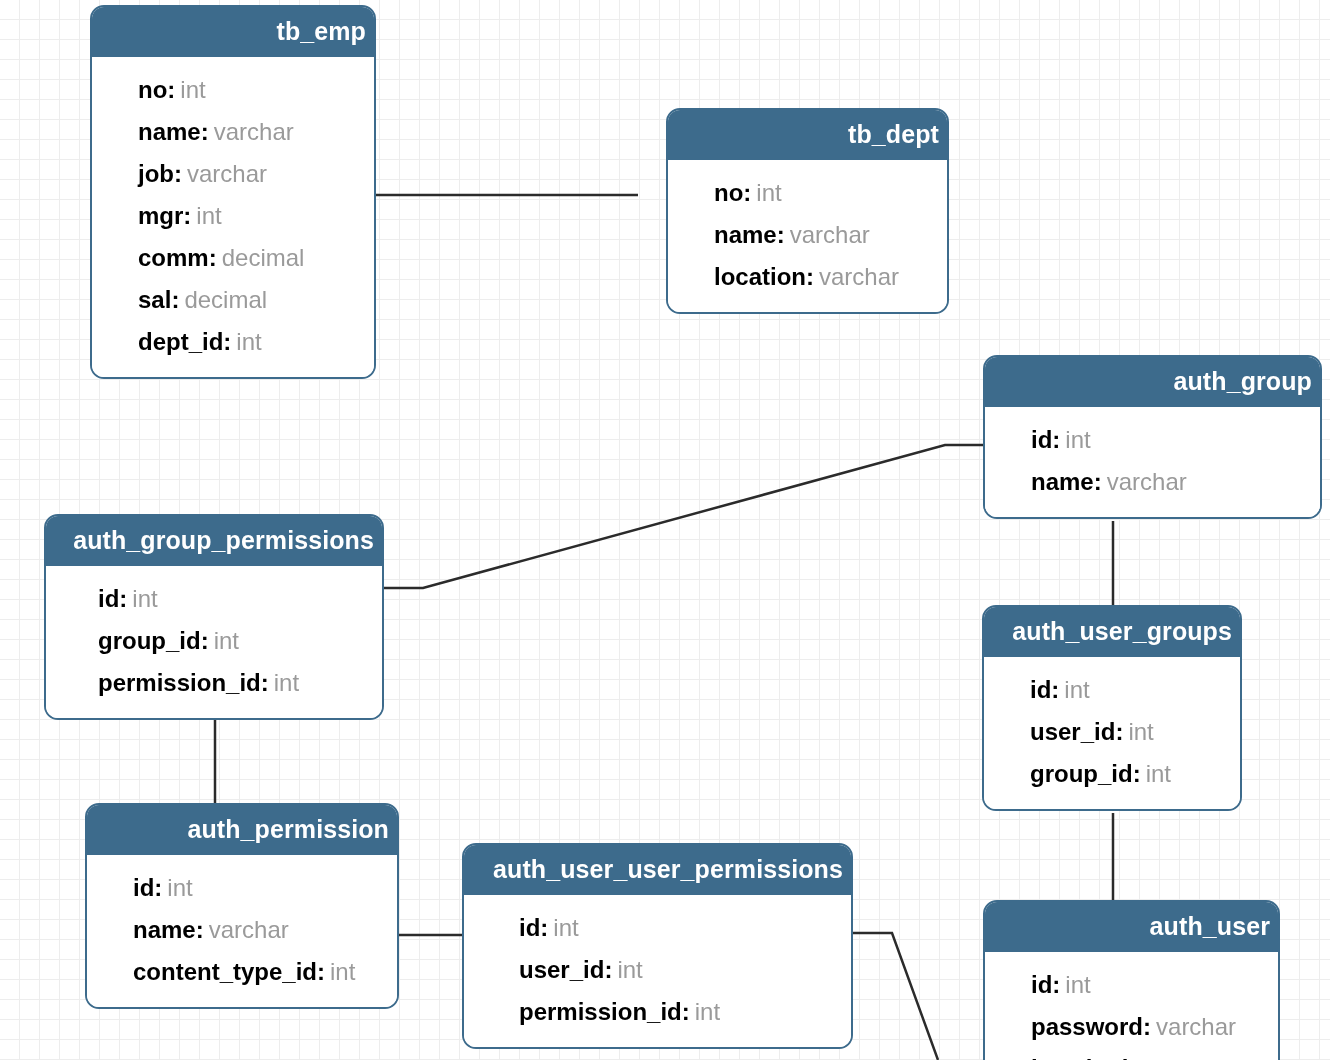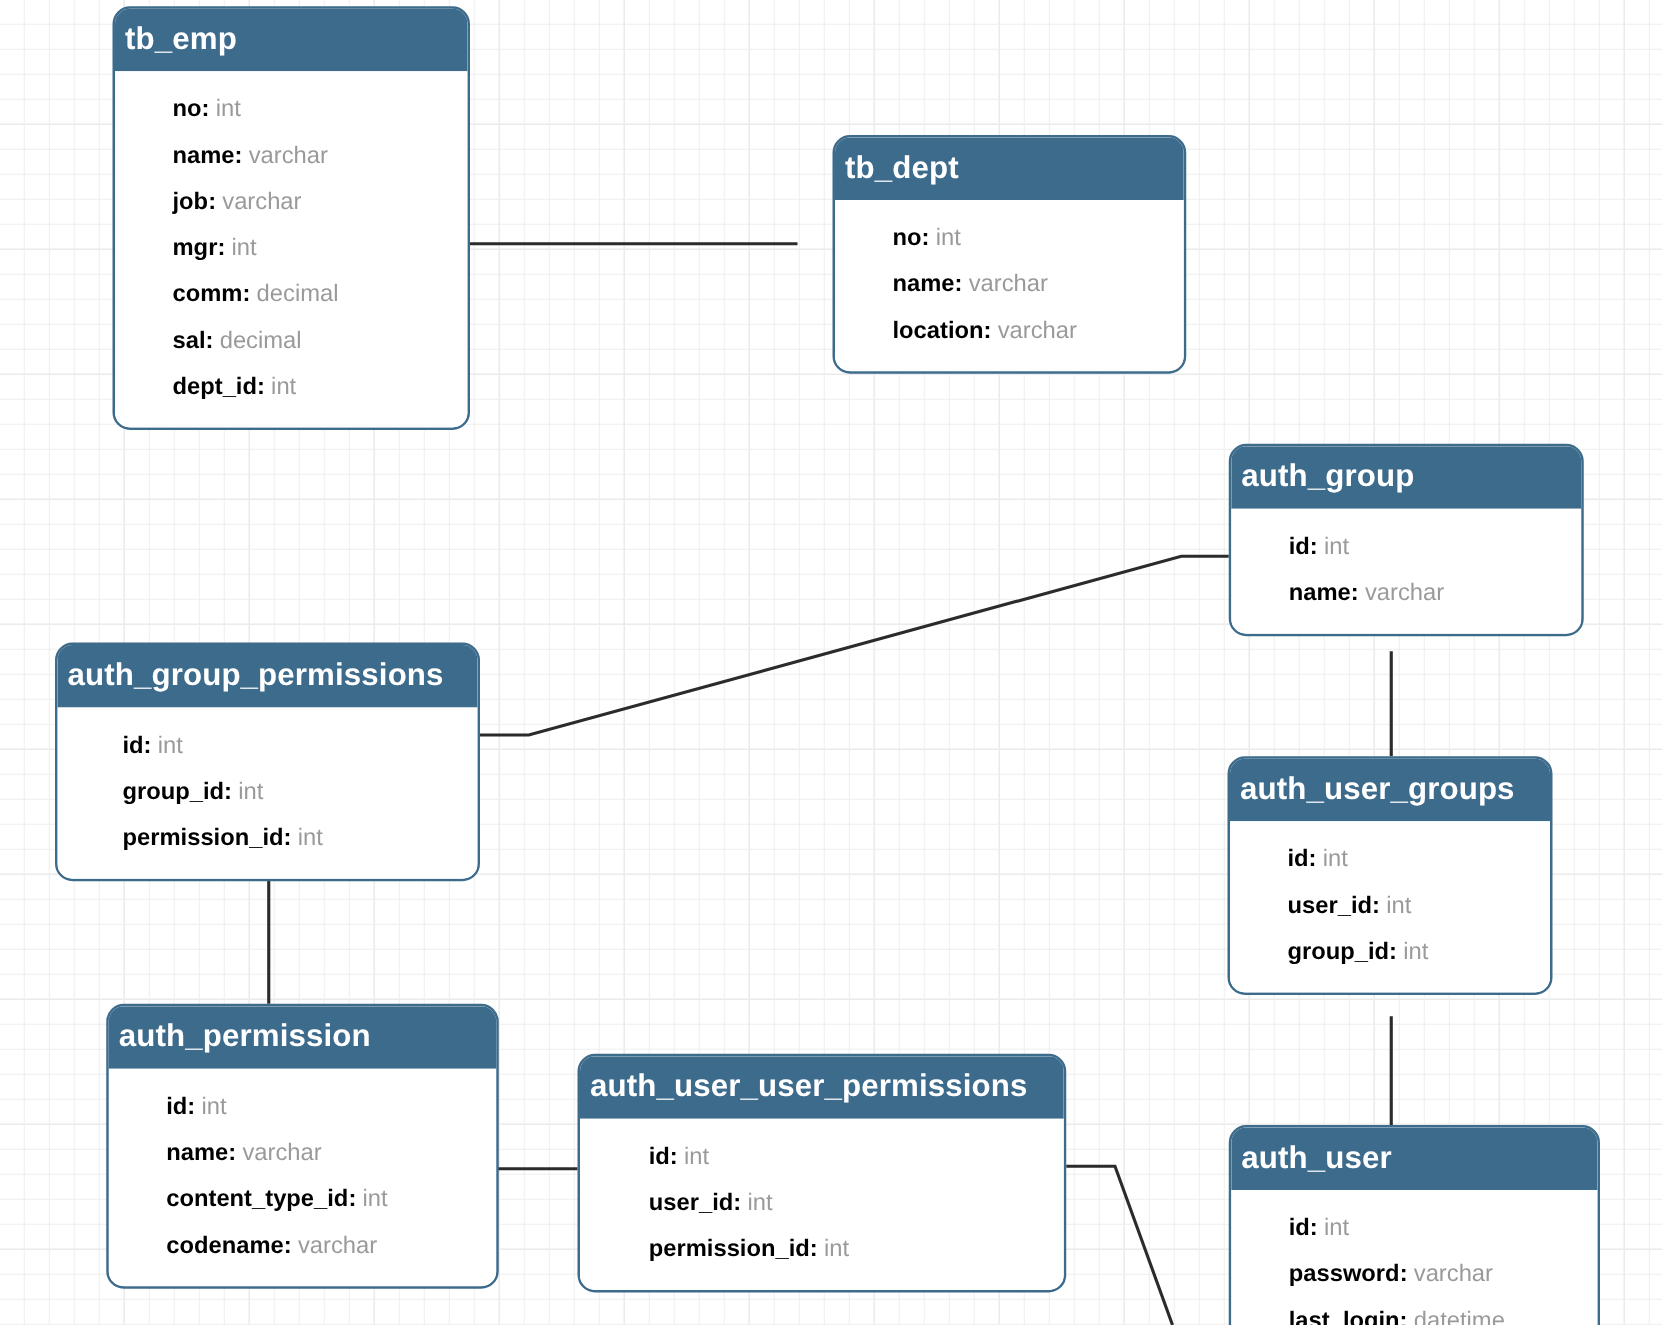--- a/index.html
+++ b/index.html
@@ -48,34 +48,34 @@
     background: #ffffff;
     box-sizing: border-box;
     overflow: hidden;
   }
 
   .entity-header {
     background: #3d6b8c;
     color: #ffffff;
     font-size: 25px;
     font-weight: bold;
-    text-align: left;
+    text-align: right;
     padding: 11px 8px 13px 8px;
     line-height: 1.05;
     letter-spacing: 0.1px;
     white-space: nowrap;
   }
 
   .entity-body {
     background: #ffffff;
     padding: 12px 0 14px 0;
   }
 
   .field-row {
-    font-size: 19px;
+    font-size: 24px;
     line-height: 1.0;
     padding: 9px 14px 9px 46px;
     white-space: nowrap;
     color: #000000;
   }
 
   .field-name {
     color: #000000;
     font-weight: bold;
   }
@@ -123,21 +123,21 @@
       </div>
     </div>
     <div class="entity" style="left: 638px; top: 108px; width: 283px; margin-left: 28px;">
       <div class="entity-header">tb_dept</div>
       <div class="entity-body">
         <div class="field-row"><span class="field-name">no</span><span class="field-colon">:</span><span class="field-type">int</span></div>
         <div class="field-row"><span class="field-name">name</span><span class="field-colon">:</span><span class="field-type">varchar</span></div>
         <div class="field-row"><span class="field-name">location</span><span class="field-colon">:</span><span class="field-type">varchar</span></div>
       </div>
     </div>
-    <div class="entity" style="left: 983px; top: 355px; width: 284px;">
+    <div class="entity" style="left: 983px; top: 355px; width: 339px;">
       <div class="entity-header">auth_group</div>
       <div class="entity-body">
         <div class="field-row"><span class="field-name">id</span><span class="field-colon">:</span><span class="field-type">int</span></div>
         <div class="field-row"><span class="field-name">name</span><span class="field-colon">:</span><span class="field-type">varchar</span></div>
       </div>
     </div>
     <div class="entity pad-sm" style="left: 44px; top: 482px; width: 340px; margin-top: 32px;">
       <div class="entity-header">auth_group_permissions</div>
       <div class="entity-body">
         <div class="field-row"><span class="field-name">id</span><span class="field-colon">:</span><span class="field-type">int</span></div>
@@ -152,21 +152,20 @@
         <div class="field-row"><span class="field-name">user_id</span><span class="field-colon">:</span><span class="field-type">int</span></div>
         <div class="field-row"><span class="field-name">group_id</span><span class="field-colon">:</span><span class="field-type">int</span></div>
       </div>
     </div>
     <div class="entity" style="left: 85px; top: 803px; width: 314px;">
       <div class="entity-header">auth_permission</div>
       <div class="entity-body">
         <div class="field-row"><span class="field-name">id</span><span class="field-colon">:</span><span class="field-type">int</span></div>
         <div class="field-row"><span class="field-name">name</span><span class="field-colon">:</span><span class="field-type">varchar</span></div>
         <div class="field-row"><span class="field-name">content_type_id</span><span class="field-colon">:</span><span class="field-type">int</span></div>
-        <div class="field-row"><span class="field-name">codename</span><span class="field-colon">:</span><span class="field-type">varchar</span></div>
       </div>
     </div>
     <div class="entity pad-md" style="left: 462px; top: 843px; width: 391px;">
       <div class="entity-header">auth_user_user_permissions</div>
       <div class="entity-body">
         <div class="field-row"><span class="field-name">id</span><span class="field-colon">:</span><span class="field-type">int</span></div>
         <div class="field-row"><span class="field-name">user_id</span><span class="field-colon">:</span><span class="field-type">int</span></div>
         <div class="field-row"><span class="field-name">permission_id</span><span class="field-colon">:</span><span class="field-type">int</span></div>
       </div>
     </div>

